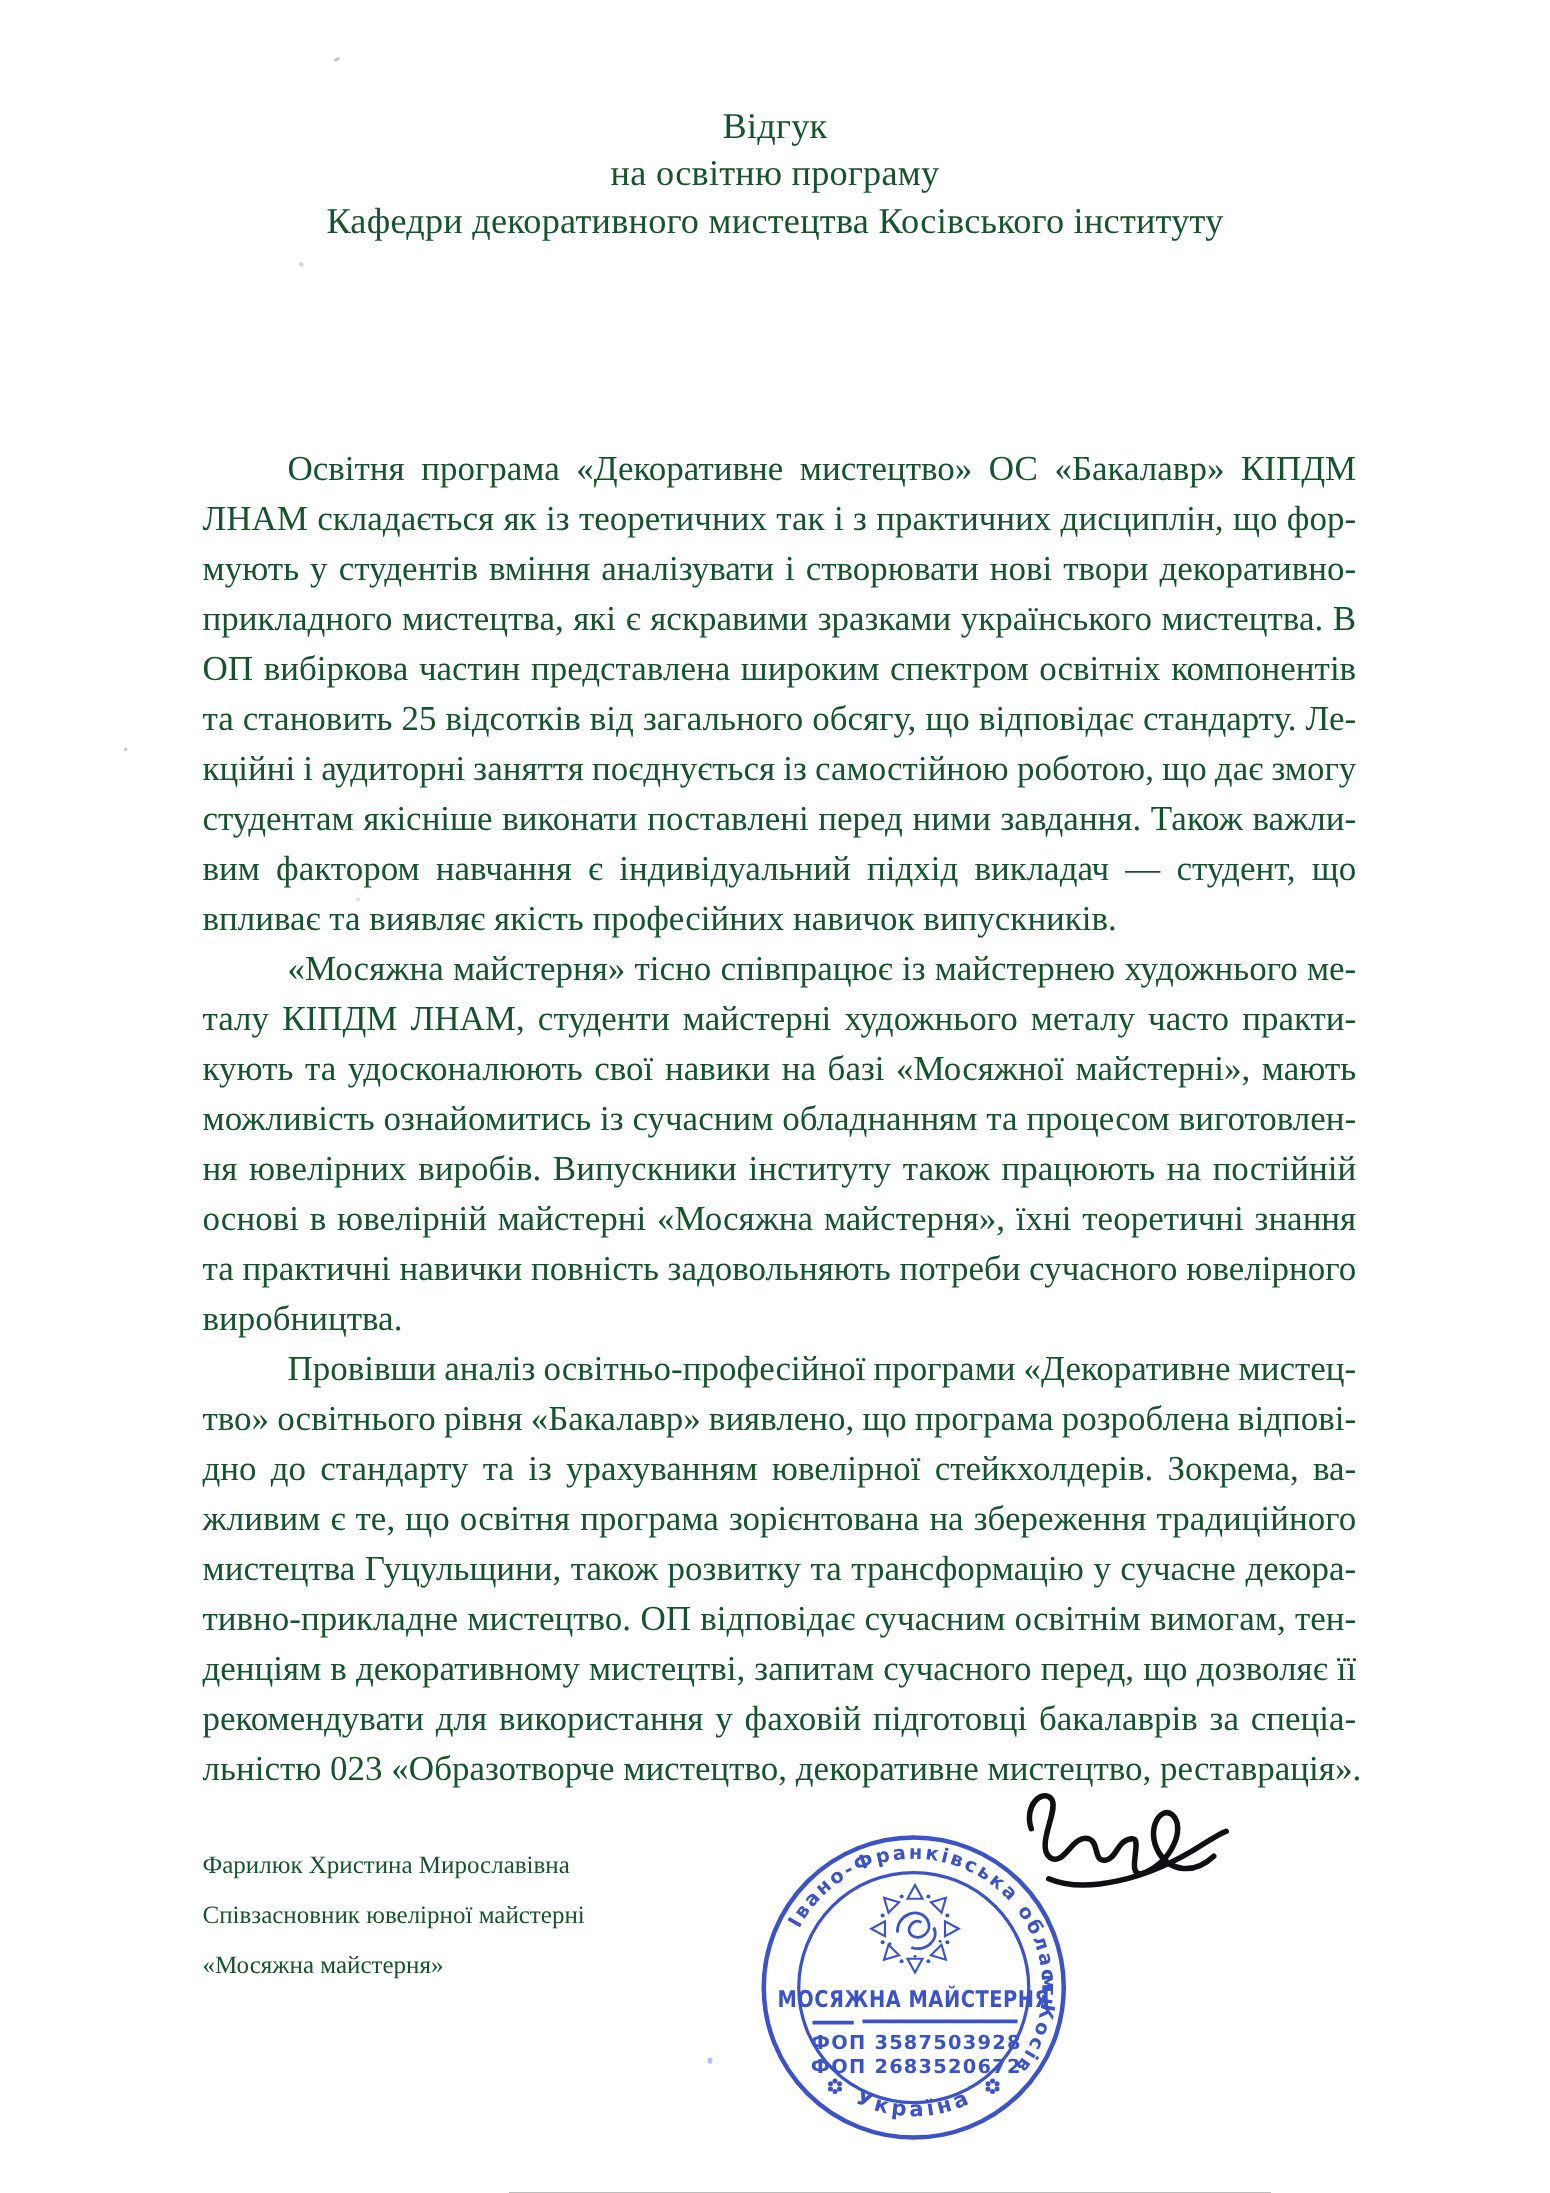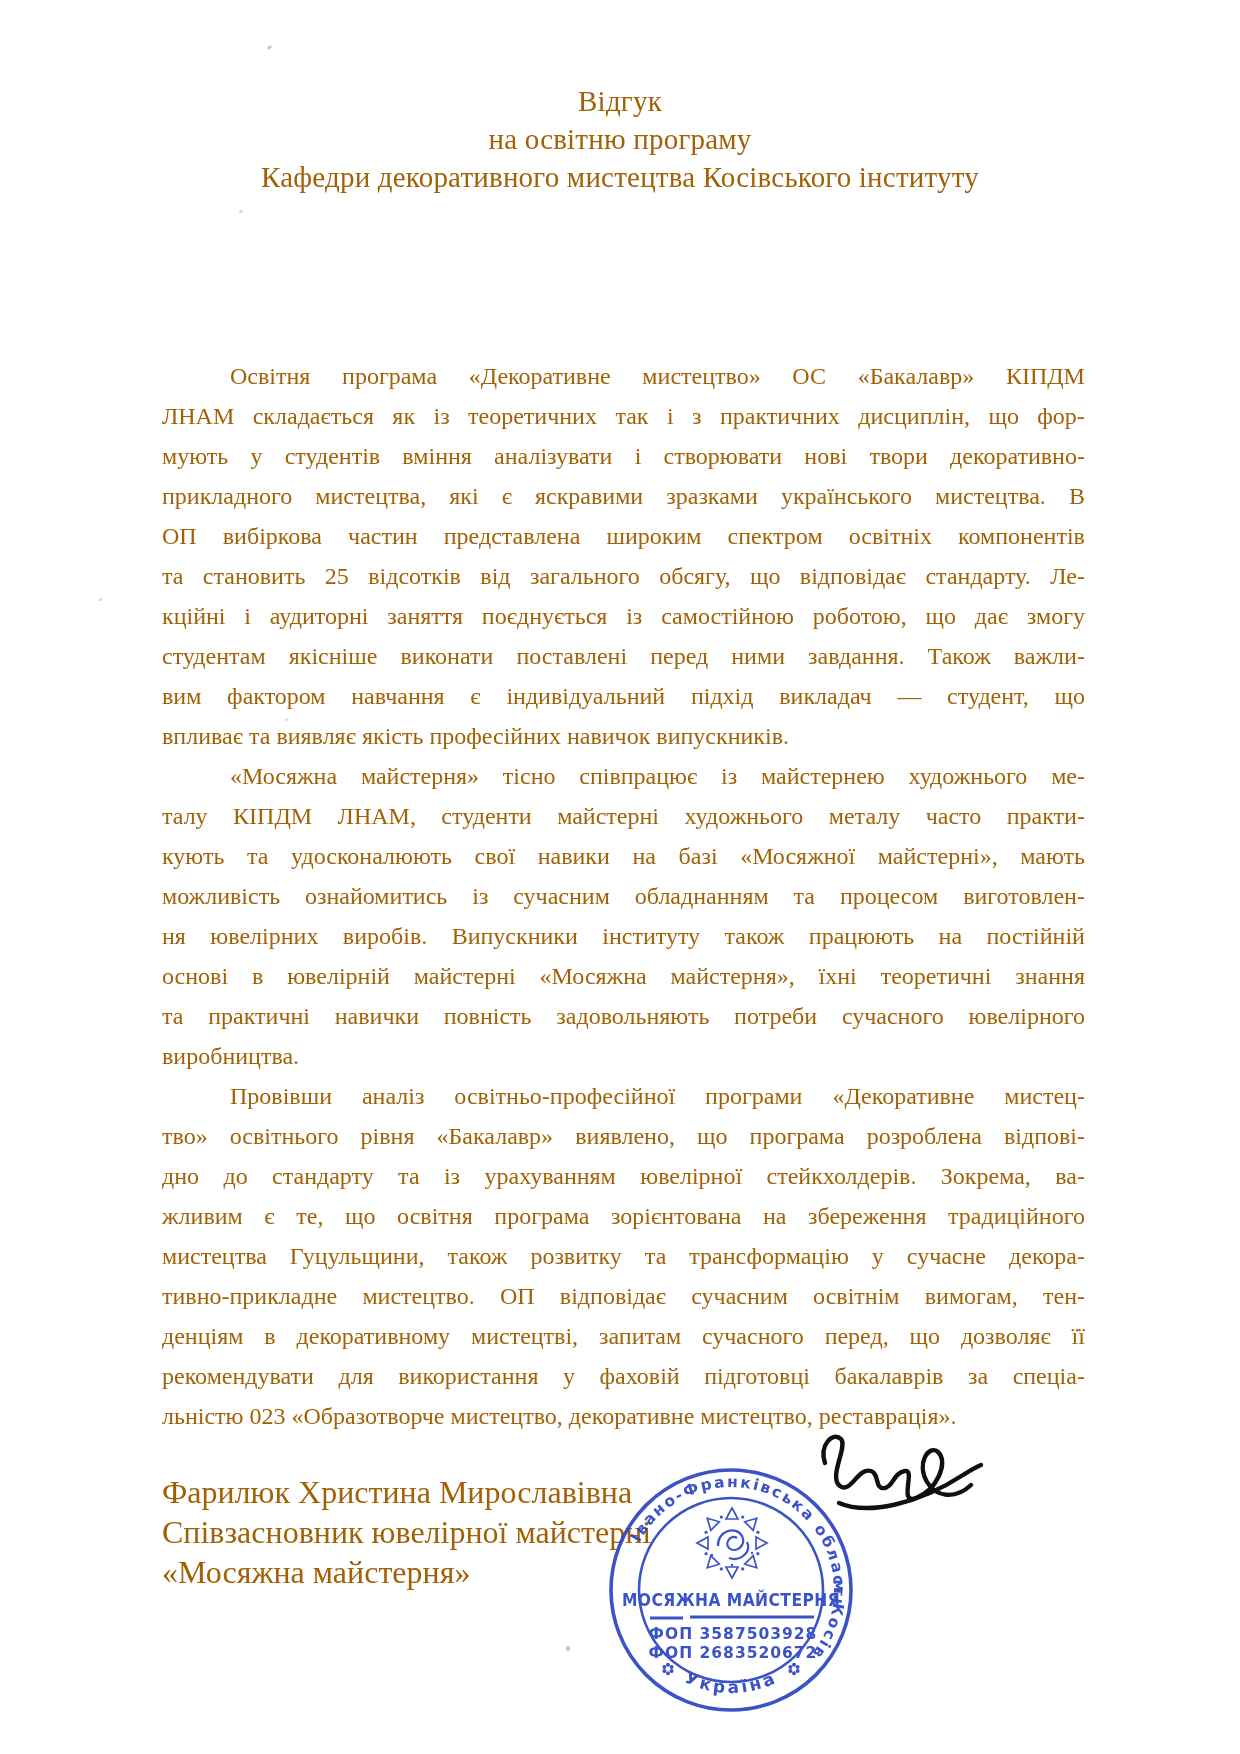--- a/index.html
+++ b/index.html
@@ -20,51 +20,51 @@
   .tline{
     height:38px; line-height:38px; font-size:29px;
     letter-spacing:.2px;
   }
   
   .body-text{
     position:absolute; left:162px; top:356px; width:923px;
   }
   .bline{
     display:flex; justify-content:space-between;
-    height:40px; line-height:40px; font-size:24px;
+    height:40px; line-height:40px; font-size:28px;
     white-space:pre;
   }
   .bline.indent{padding-left:68px;}
   .bline.lastline{display:block; text-align:left;}
   
   .sig-block{
     position:absolute; left:162px; top:1472px;
   }
-  .sline{height:40px; line-height:40px; font-size:32px;}
+  .sline{height:40px; line-height:40px; font-size:20px;}
   
   .stamp{
     position:absolute; left:596px; top:1455px;
     width:270px; height:270px;
     opacity:.92;
   }
   .stamp .st{fill:none; stroke:var(--stamp); }
   .stamp text{fill:var(--stamp); font-family:"DejaVu Sans","Liberation Sans",sans-serif;}
   .ring{font-size:15.5px; font-weight:bold; letter-spacing:2px;}
   .ringB{font-size:17px; font-weight:bold; letter-spacing:3px;}
   .cname{font-size:18.5px; font-weight:bold; letter-spacing:.5px; text-anchor:middle;}
   .fop{font-size:15.5px; font-weight:bold; letter-spacing:1px; text-anchor:middle;}
   
   .handsig{position:absolute; left:795px; top:1415px; width:205px; height:135px;}
   
   .speck{position:absolute; background:#9a9a9a; border-radius:50%;}
 </style>
 </head>
 <body>
 
-<div class="page" style="color: #a16207;">
+<div class="page" style="color: #14532d;">
 
   <header class="title-block" id="title-block">
       <div class="tline">Відгук</div>
       <div class="tline">на освітню програму</div>
       <div class="tline">Кафедри декоративного мистецтва Косівського інституту</div>
     </header>
 
   <main class="body-text" id="body-text">
       <div class="bline indent"><span>Освітня</span><span>програма</span><span>«Декоративне</span><span>мистецтво»</span><span>ОС</span><span>«Бакалавр»</span><span>КІПДМ</span></div>
       <div class="bline"><span>ЛНАМ</span><span>складається</span><span>як</span><span>із</span><span>теоретичних</span><span>так</span><span>і</span><span>з</span><span>практичних</span><span>дисциплін,</span><span>що</span><span>фор-</span></div>

